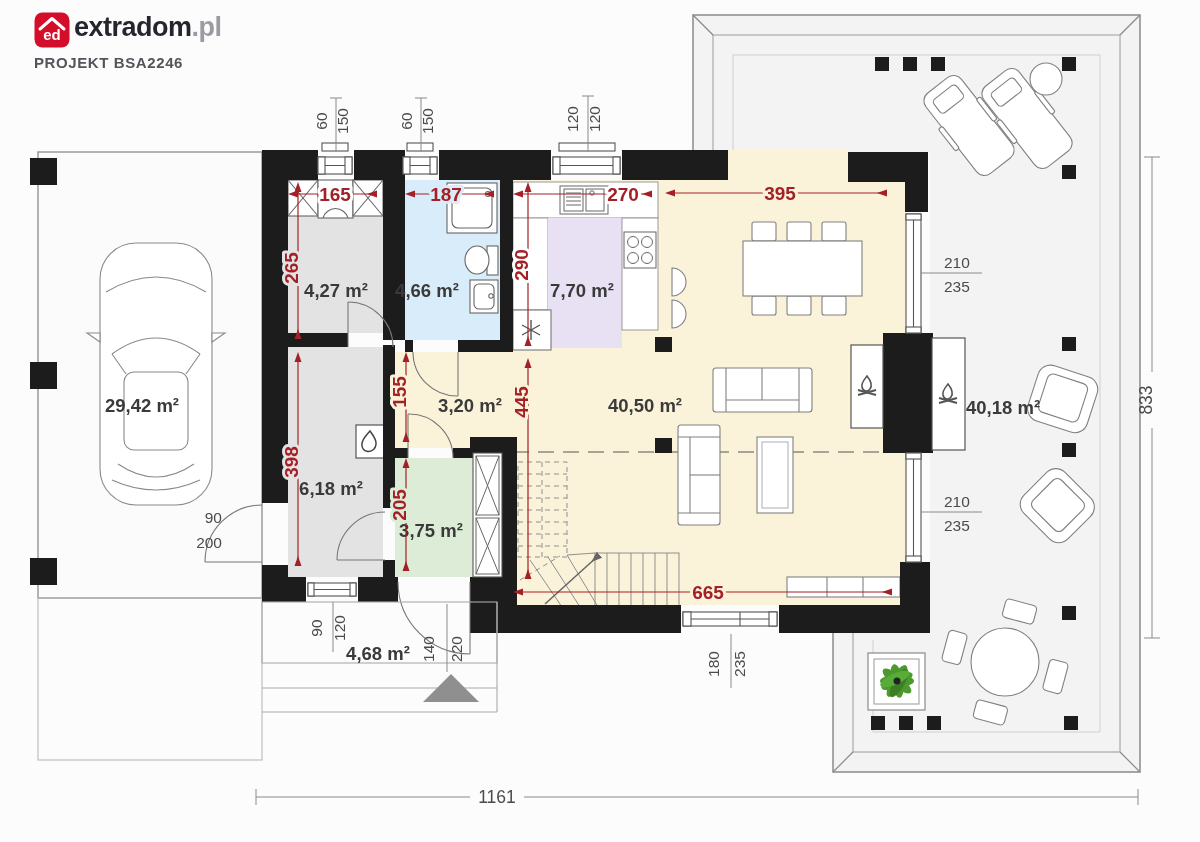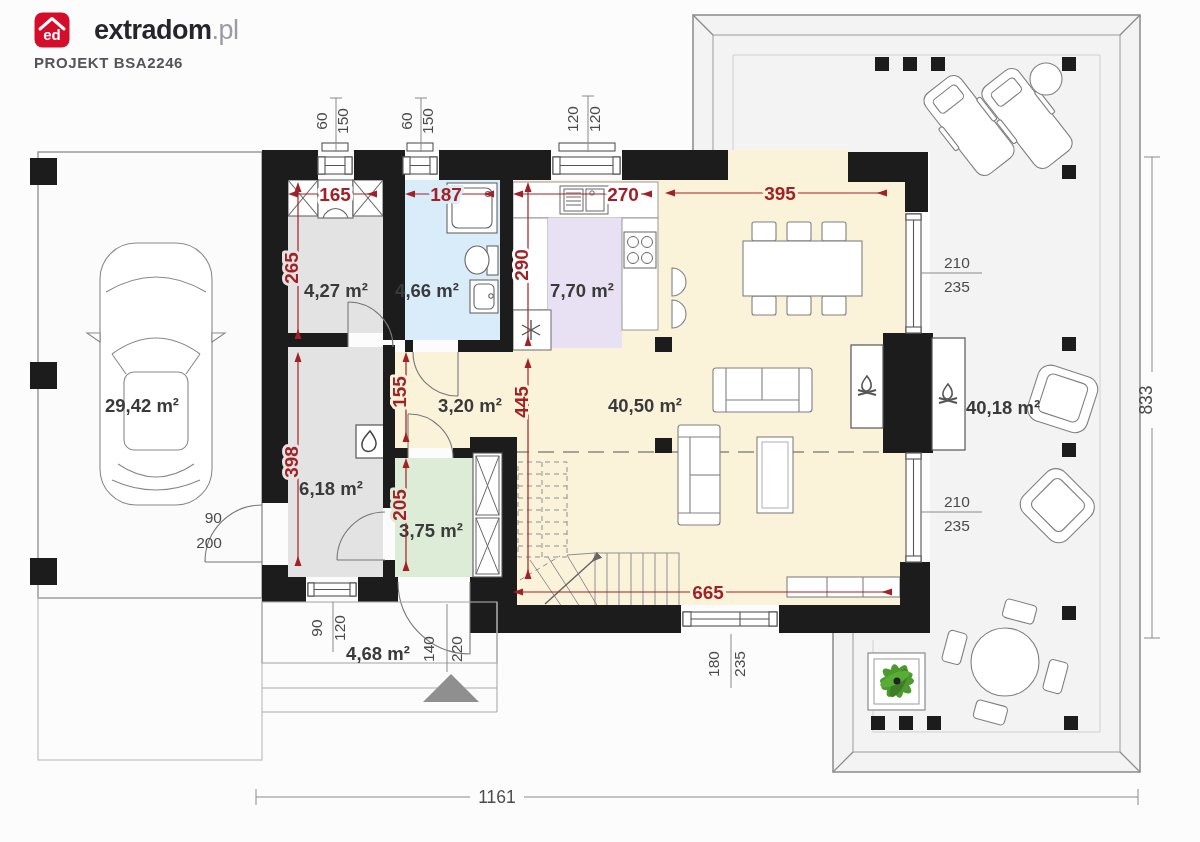--- a/index.html
+++ b/index.html
@@ -1,22 +1,22 @@
 <!DOCTYPE html>
 <html><head>
 <meta charset="utf-8">
 <style>
   html,body{margin:0;padding:0;background:#fcfcfc;}
   .page{position:relative;width:1200px;height:842px;background:#fcfcfc;overflow:hidden;
         font-family:"Liberation Sans",sans-serif;}
   .hdr{position:absolute;left:34px;top:12px;}
-  .brand-row{display:flex;align-items:center;gap:24px;}
+  .brand-row{display:flex;align-items:flex-start;gap:4px;}
   .logo-tile{width:36px;height:36px;}
   .brand-text{font-size:27px;font-weight:bold;color:#26252d;letter-spacing:-0.5px;}
-  .brand-text .tld{font-weight:400;color:#9b9ba3;}
+  .brand-text .tld{font-weight:700;color:#9b9ba3;}
   .project{margin-top:6px;font-size:15px;font-weight:bold;color:#54545b;letter-spacing:0.6px;}
   svg text{font-family:"Liberation Sans",sans-serif;}
   .room-lab{font-size:18.5px;font-weight:bold;fill:#3a3a3a;}
   .red-lab{font-size:19px;font-weight:bold;fill:#a32126;paint-order:stroke;stroke-width:6px;stroke-linejoin:round;}
   .gray-lab{font-size:15.5px;fill:#4b4b4b;}
   .big-lab{font-size:17.5px;fill:#4b4b4b;}
   .thin{stroke:#8a8a8a;stroke-width:1.2;fill:none;}
   .fur{stroke:#808080;stroke-width:1.1;fill:#ffffff;}
   .redline{stroke:#a32126;stroke-width:1.2;}
   .stair{stroke:#8f8f8f;stroke-width:1;fill:none;}

